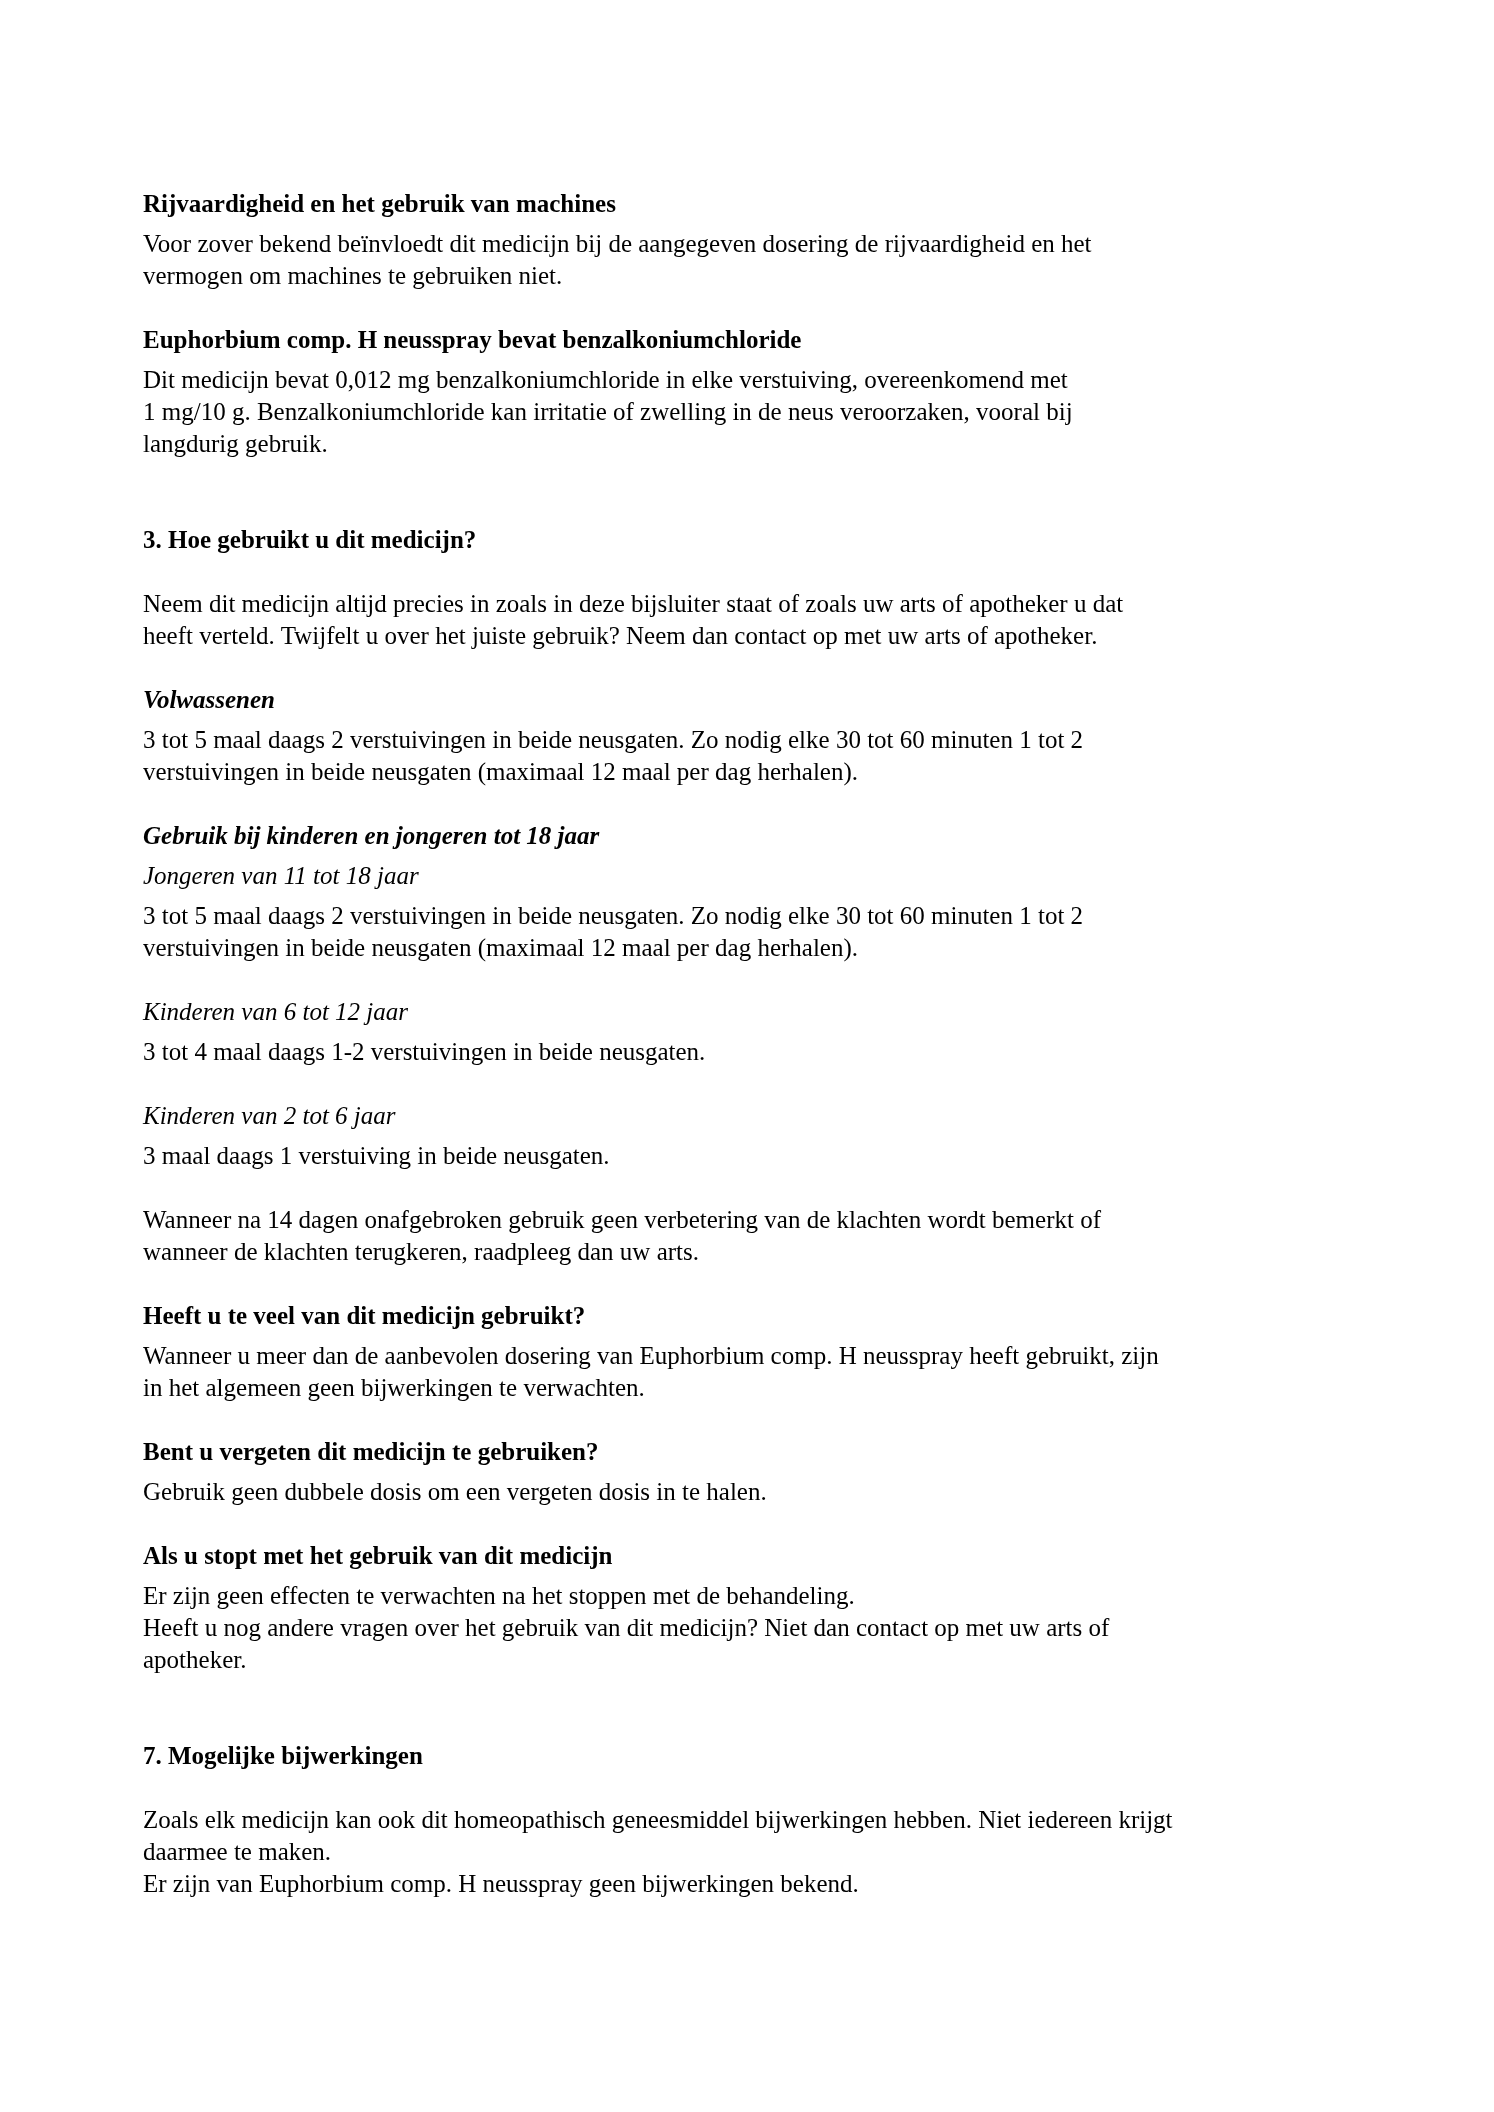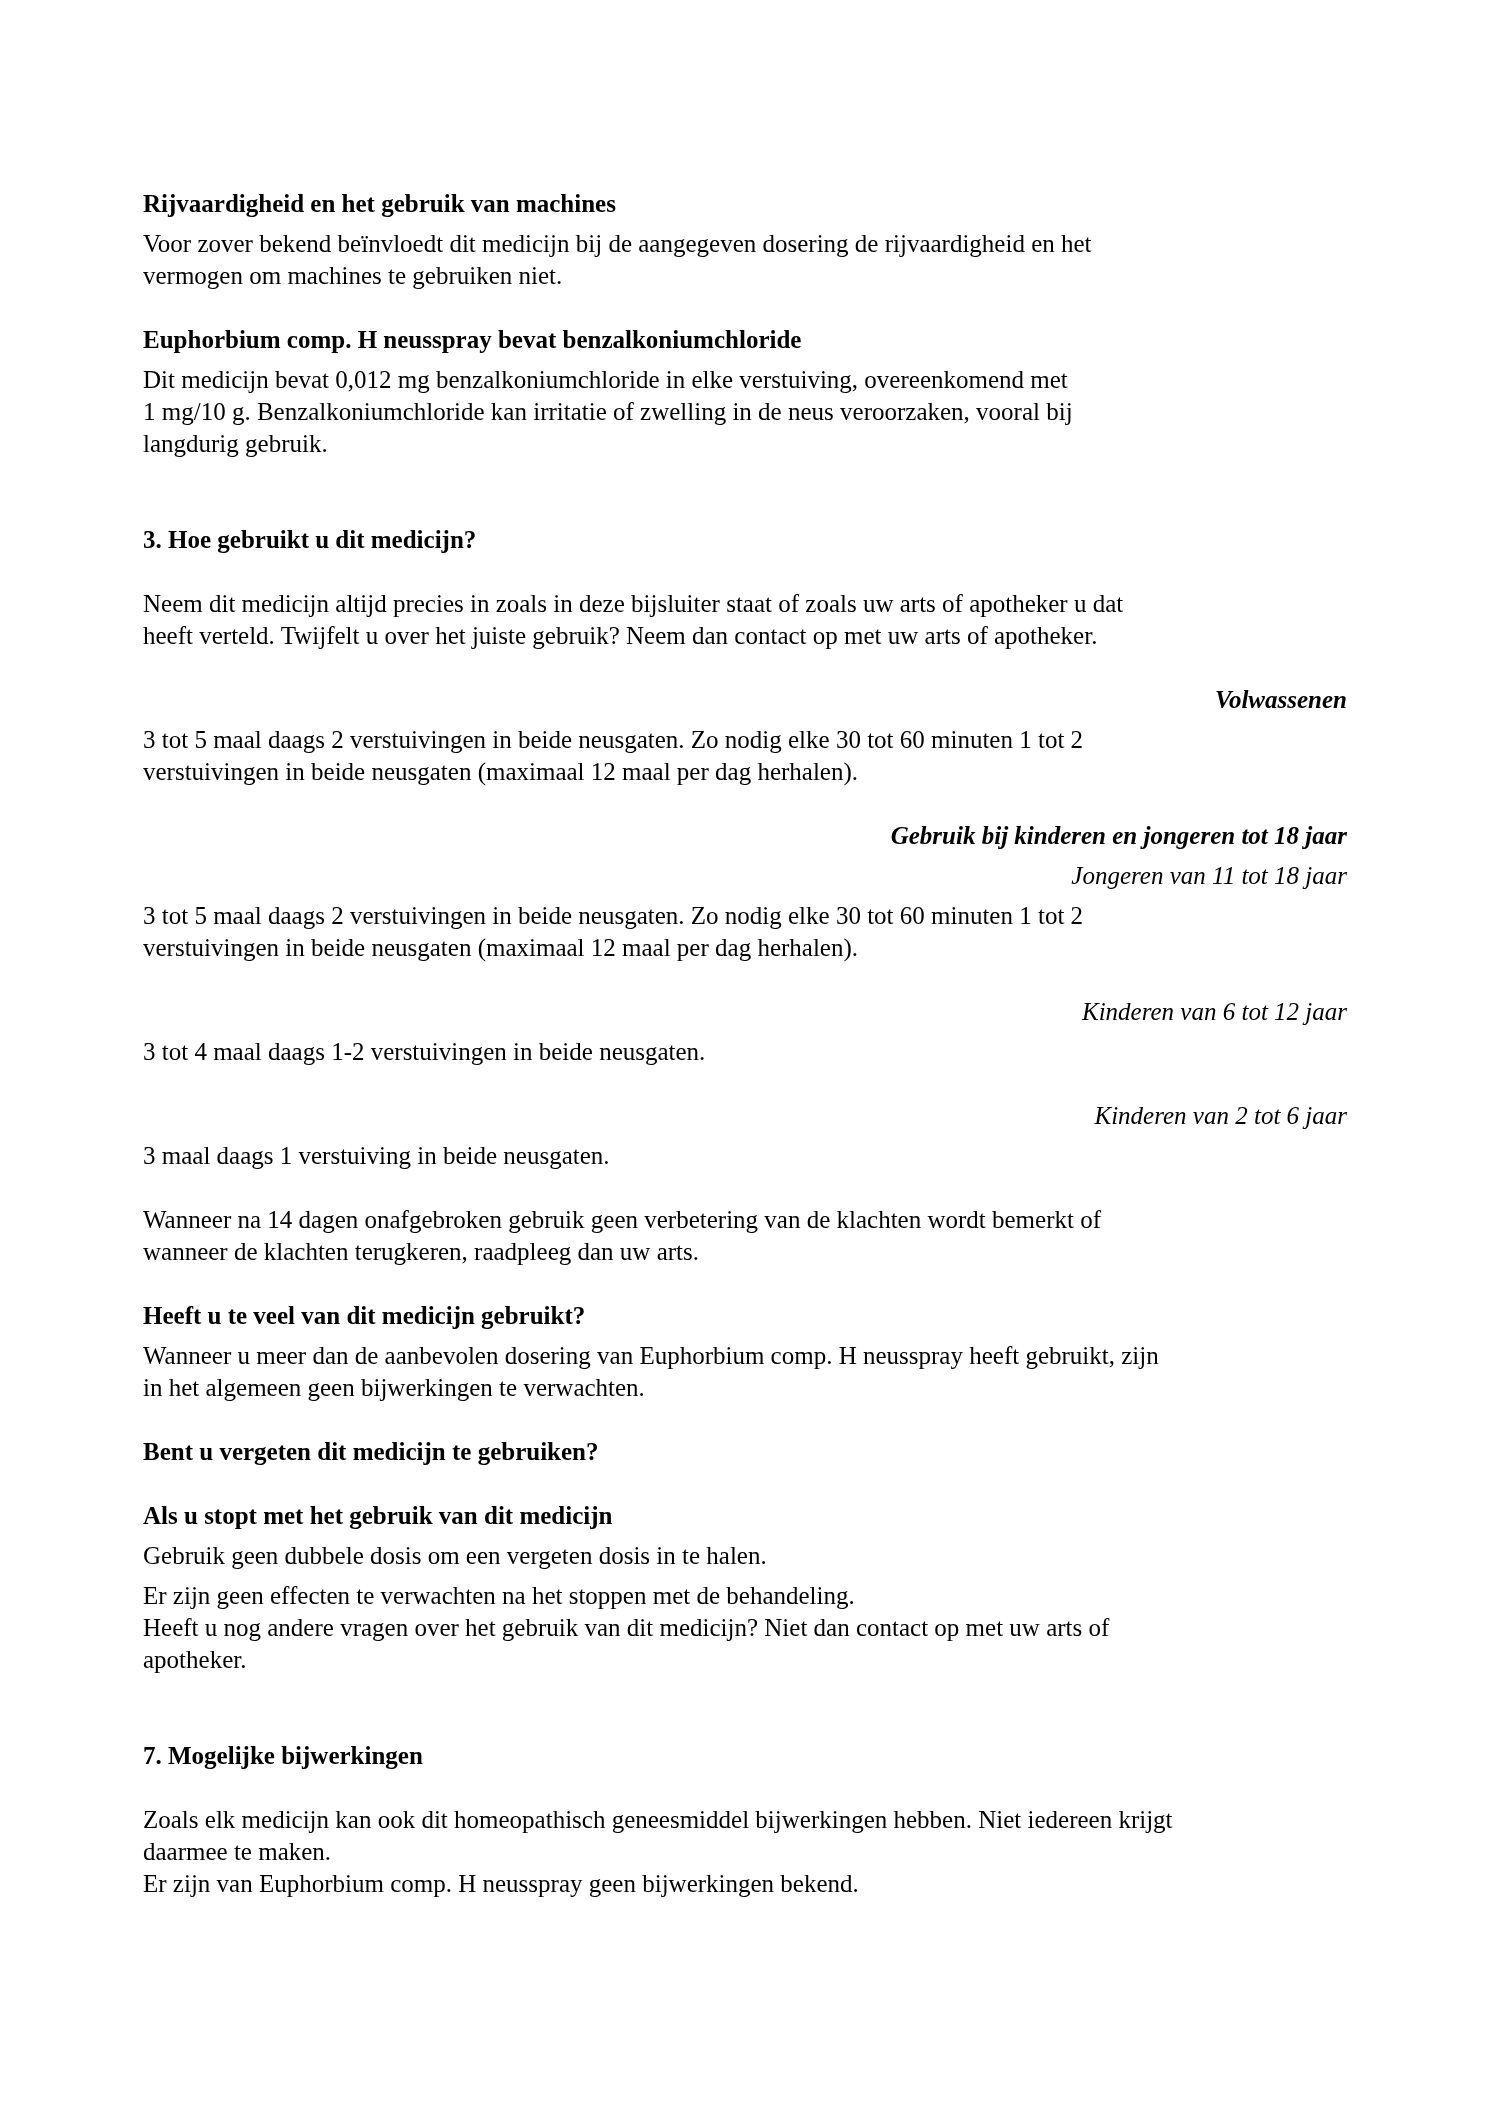--- a/index.html
+++ b/index.html
@@ -19,21 +19,21 @@
     top: 180px;
     width: 1220px;
   }
   .block {
     font-size: 25px;
     line-height: 32px;
     white-space: pre;
     margin: 8px;
   }
   .b { font-weight: bold; }
-  .i { font-style: italic; text-align: right; }
+  .i { font-style: italic; }
   .gap1 { margin-top: 32px; }
   .gap2 { margin-top: 64px; }
 </style>
 </head>
 <body>
 
 <div class="doc">
   <div class="block b">Rijvaardigheid en het gebruik van machines</div>
   <div class="block">Voor zover bekend beïnvloedt dit medicijn bij de aangegeven dosering de rijvaardigheid en het
 vermogen om machines te gebruiken niet.</div>
@@ -54,22 +54,22 @@
   <div class="block i gap1">Kinderen van 6 tot 12 jaar</div>
   <div class="block">3 tot 4 maal daags 1-2 verstuivingen in beide neusgaten.</div>
   <div class="block i gap1">Kinderen van 2 tot 6 jaar</div>
   <div class="block">3 maal daags 1 verstuiving in beide neusgaten.</div>
   <div class="block gap1">Wanneer na 14 dagen onafgebroken gebruik geen verbetering van de klachten wordt bemerkt of
 wanneer de klachten terugkeren, raadpleeg dan uw arts.</div>
   <div class="block b gap1">Heeft u te veel van dit medicijn gebruikt?</div>
   <div class="block">Wanneer u meer dan de aanbevolen dosering van Euphorbium comp. H neusspray heeft gebruikt, zijn
 in het algemeen geen bijwerkingen te verwachten.</div>
   <div class="block b gap1">Bent u vergeten dit medicijn te gebruiken?</div>
+  <div class="block">Gebruik geen dubbele dosis om een vergeten dosis in te halen.</div>
   <div class="block b gap1">Als u stopt met het gebruik van dit medicijn</div>
-  <div class="block">Gebruik geen dubbele dosis om een vergeten dosis in te halen.</div>
   <div class="block">Er zijn geen effecten te verwachten na het stoppen met de behandeling.
 Heeft u nog andere vragen over het gebruik van dit medicijn? Niet dan contact op met uw arts of
 apotheker.</div>
   <div class="block b gap2">7. Mogelijke bijwerkingen</div>
   <div class="block gap1">Zoals elk medicijn kan ook dit homeopathisch geneesmiddel bijwerkingen hebben. Niet iedereen krijgt
 daarmee te maken.
 Er zijn van Euphorbium comp. H neusspray geen bijwerkingen bekend.</div>
 </div>
 
 </body></html>

